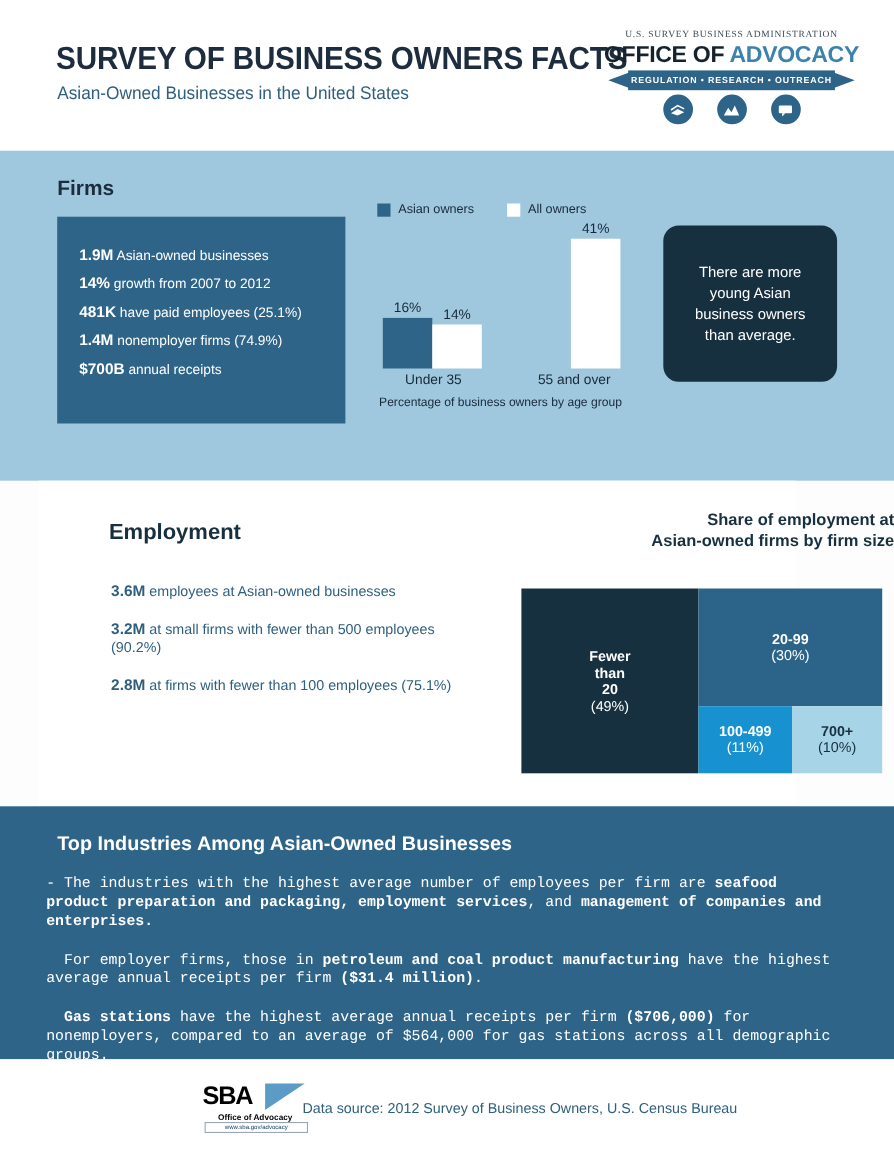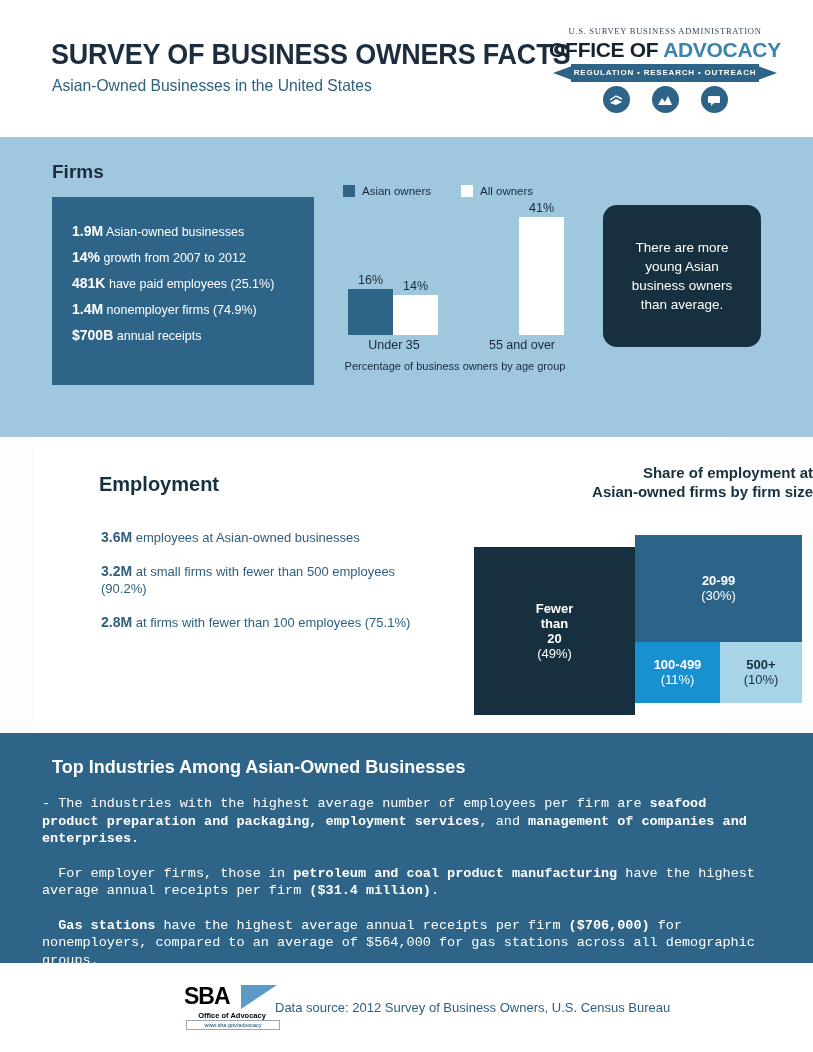--- a/index.html
+++ b/index.html
@@ -316,21 +316,21 @@
   }
   .tm-cell .lbl {
     font-weight: bold;
     font-size: 13px;
     line-height: 15px;
   }
   .tm-cell .pct {
     font-size: 13px;
     line-height: 16px;
   }
-  .tm-a { left: 0; top: 12px; width: 161px; height: 168px; background: #17303f; color: #fff; }
+  .tm-a { left: 0; top: 0; width: 161px; height: 168px; background: #17303f; color: #fff; }
   .tm-b { left: 161px; top: 0; width: 167px; height: 107px; background: #2c6489; color: #fff; }
   .tm-c { left: 161px; top: 107px; width: 85px; height: 61px; background: #1791d0; color: #fff; }
   .tm-d { left: 246px; top: 107px; width: 82px; height: 61px; background: #a8d4e8; color: #17303f; }
 
   
   .band-industries {
     position: absolute;
     left: 0; top: 733px;
     width: 813px; height: 230px;
     background: #2e6487;
@@ -528,21 +528,21 @@
       </div>
       <div class="tm-cell tm-b">
         <div class="lbl">20-99</div>
         <div class="pct">(30%)</div>
       </div>
       <div class="tm-cell tm-c">
         <div class="lbl">100-499</div>
         <div class="pct">(11%)</div>
       </div>
       <div class="tm-cell tm-d">
-        <div class="lbl">500+</div>
+        <div class="lbl">700+</div>
         <div class="pct">(10%)</div>
       </div>
     </div>
   </div>
 
   <div class="band-industries">
     <div class="ind-heading">Top Industries Among Asian-Owned Businesses</div>
     <div class="ind-paras">
       <div class="ind-p">- The industries with the highest average number of employees per firm are <b>seafood product preparation and packaging, employment services</b>, and <b>management of companies and enterprises.</b></div>
       <div class="ind-p">&nbsp;&nbsp;For employer firms, those in <b>petroleum and coal product manufacturing</b> have the highest average annual receipts per firm <b>($31.4 million)</b>.</div>

